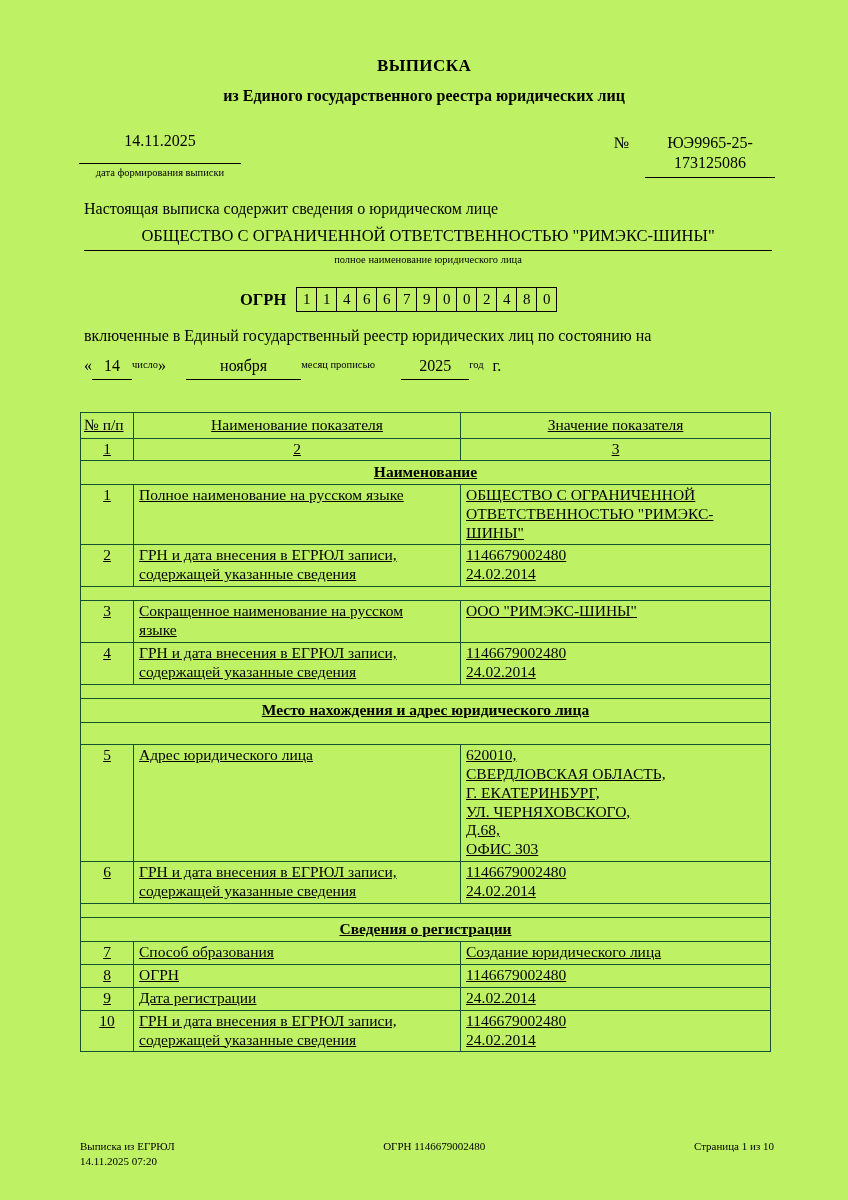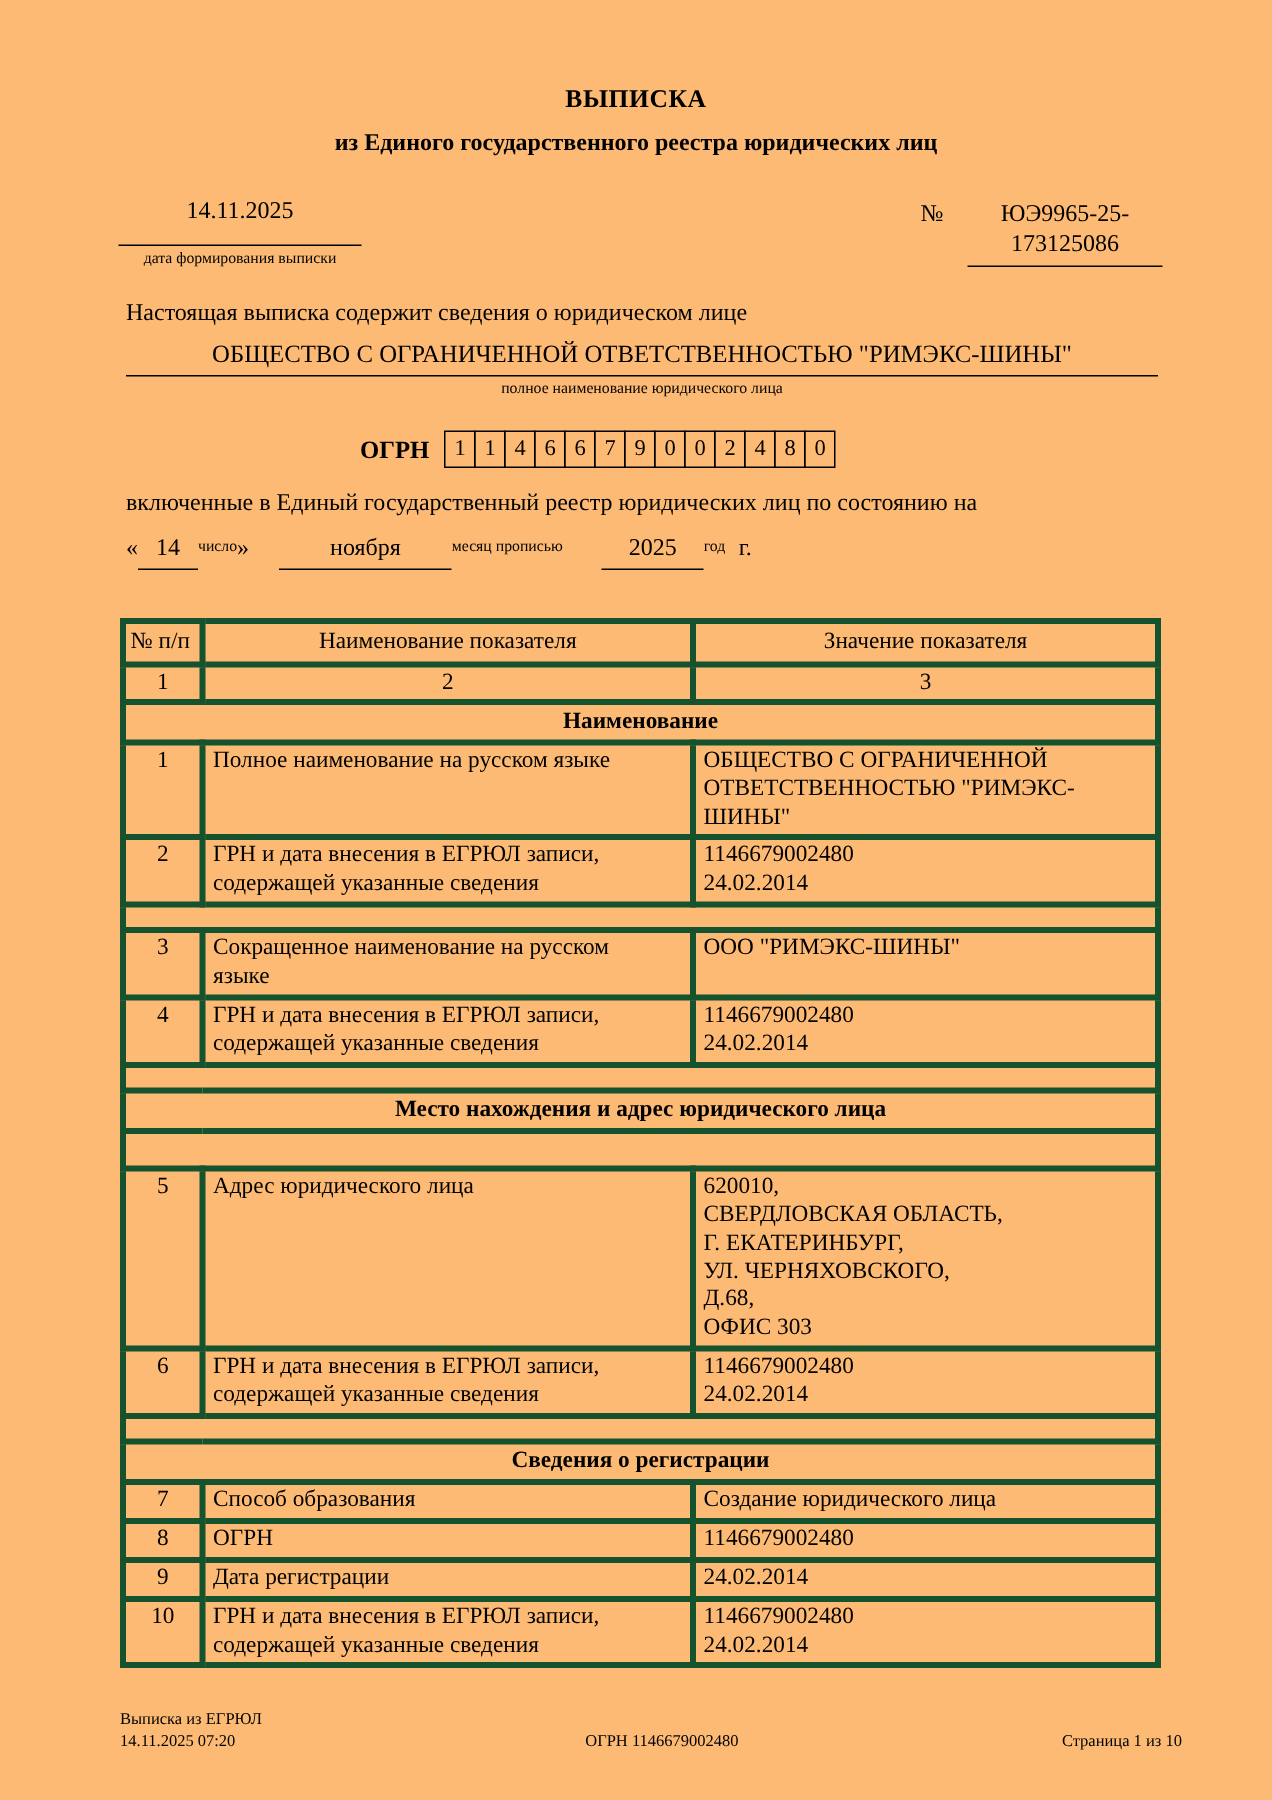--- a/index.html
+++ b/index.html
@@ -1,20 +1,20 @@
 <!DOCTYPE html>
 <html><head>
 <meta charset="utf-8">
 <style>
   html, body { margin: 0; padding: 0; background: #ffffff; }
   .page {
     position: relative;
     width: 848px;
     height: 1200px;
-    background: #fdba74;
+    background: #bef264;
     color: #000000;
     font-family: "Liberation Serif", "DejaVu Serif", serif;
     overflow: hidden;
     margin: 0 auto;
   }
   
   .title {
     padding-top: 56px;
     text-align: center;
     font-size: 17px;
@@ -92,46 +92,46 @@
   
   table.indicators {
     border-collapse: collapse;
     table-layout: fixed;
     width: 690px;
     margin: 32px 0 0 80px;
     font-size: 15.5px;
   }
   .c1 { width: 53px; } .c2 { width: 327px; } .c3 { width: 310px; }
   table.indicators td {
-    border: 4px solid #14532d;
+    border: 1px solid #14532d;
     vertical-align: top;
     line-height: 1.22;
+    text-decoration: underline;
   }
   td.h-num  { text-align: left;  padding: 3px 2px 3px 3px; }
   td.h-name, td.h-value { text-align: center; padding: 3px 2px; }
   tr.num-row td { text-align: center; padding: 1px 2px; }
   td.cell-num  { text-align: center; padding: 1px 2px; }
   td.cell-name { padding: 1px 4px 2px 5px; white-space: pre-line; }
   td.cell-value{ padding: 1px 4px 2px 5px; white-space: pre-line; }
   td.section-cell {
     text-align: center;
     font-weight: bold;
     padding: 2px;
     border-top: 2px solid #000;
     border-bottom: 2px solid #000;
   }
   td.spacer-cell { height: 13px; padding: 0; }
   td.spacer-cell.tall { height: 21px; }
   
   .footer {
     position: absolute;
-    left: 80px; right: 60px; top: 1139px;
+    left: 80px; right: 74px; top: 1139px;
     display: flex;
     justify-content: space-between;
-    align-items: flex-end;
     font-size: 11px;
     line-height: 1.35;
   }
 </style>
 </head>
 <body>
 
 <div class="page">
 
   <div class="title">ВЫПИСКА</div>

